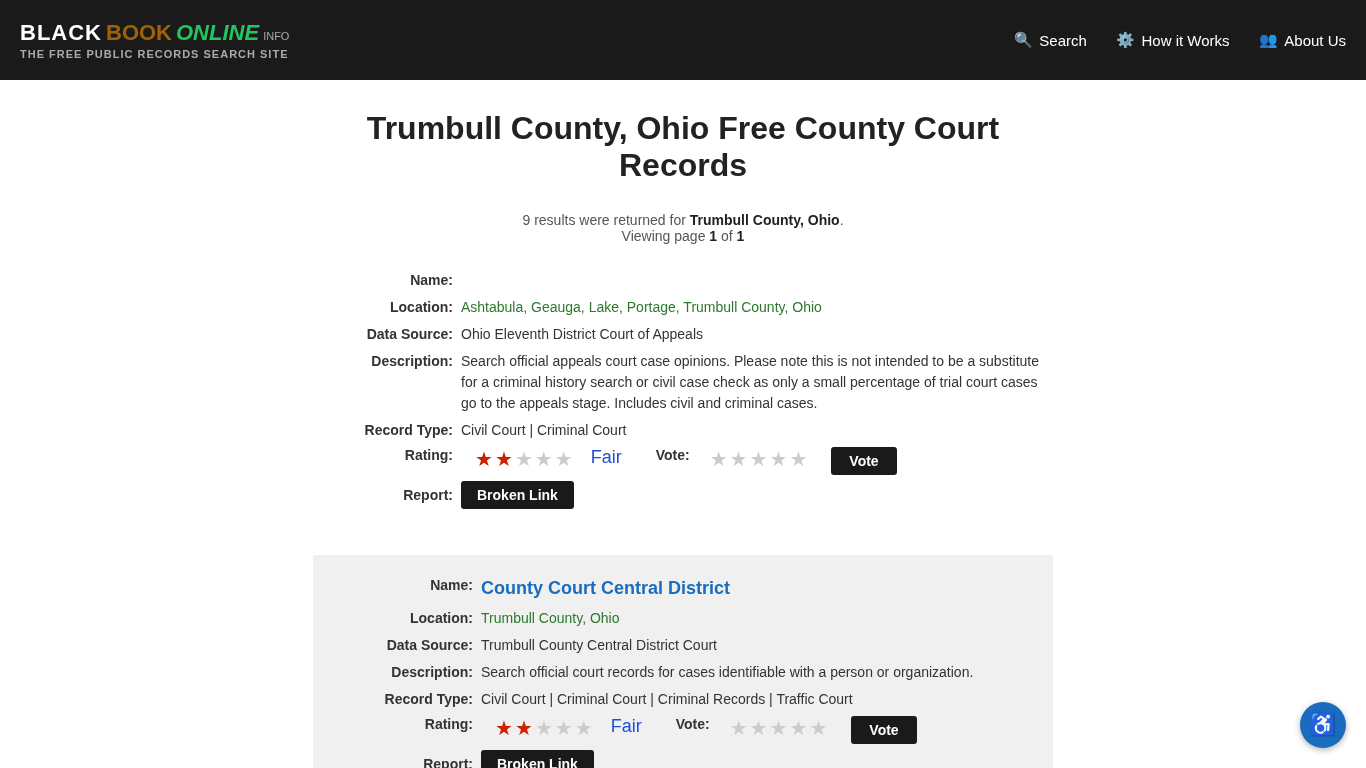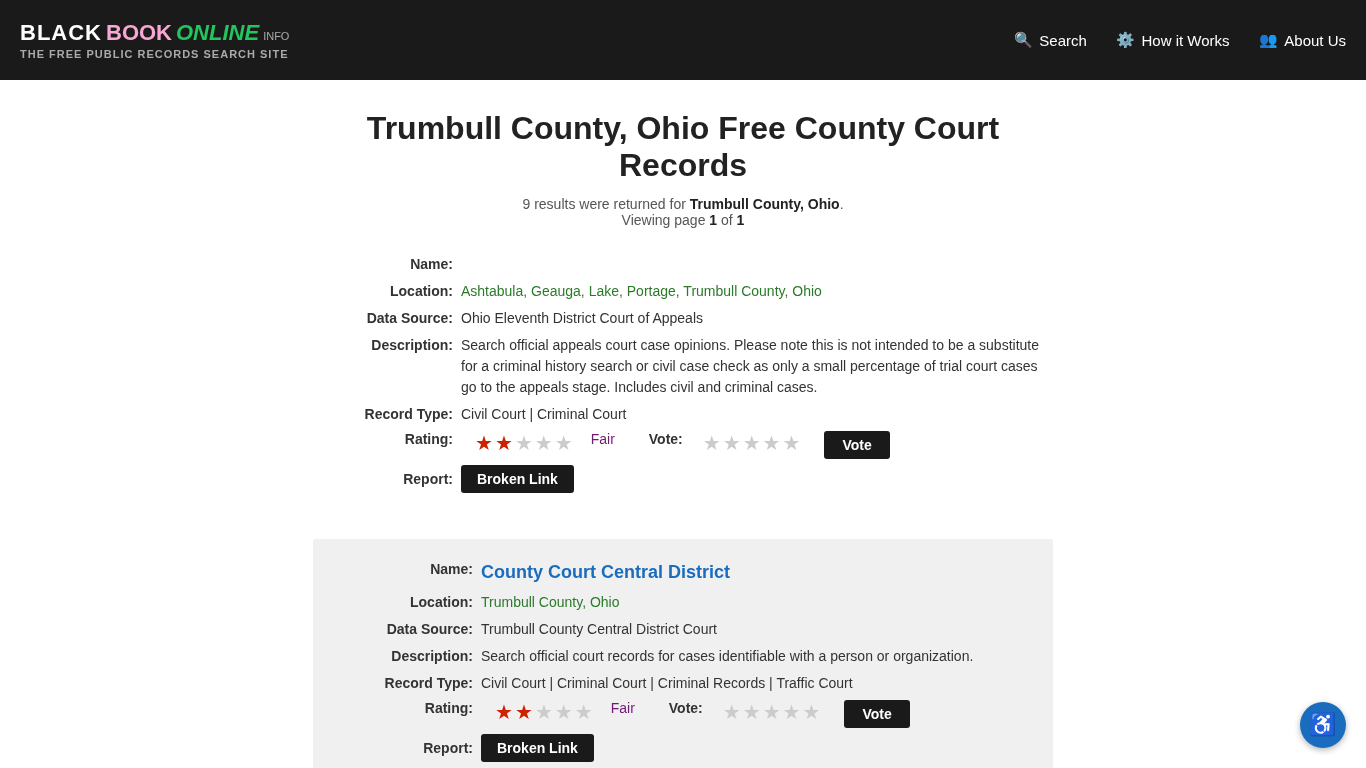--- a/index.html
+++ b/index.html
@@ -18,21 +18,21 @@
       display: flex;
       flex-direction: column;
       justify-content: center;
     }
     .logo-top {
       display: flex;
       align-items: baseline;
       gap: 4px;
     }
     .logo-black { color: #fff; font-size: 22px; font-weight: 900; letter-spacing: 1px; }
-    .logo-book { color: #f9a8d4; font-size: 22px; font-weight: 900; }
+    .logo-book { color: #a16207; font-size: 22px; font-weight: 900; }
     .logo-online { color: #22c55e; font-style: italic; font-size: 22px; font-weight: 700; }
     .logo-info { color: #aaa; font-size: 11px; vertical-align: super; }
     .logo-tagline { color: #aaa; font-size: 11px; font-weight: 600; letter-spacing: 1px; margin-top: 2px; }
 
     nav {
       display: flex;
       align-items: center;
       gap: 30px;
     }
     nav a {
@@ -50,21 +50,21 @@
       max-width: 780px;
       margin: 0 auto;
       padding: 30px 20px 60px;
     }
 
     h1 {
       font-size: 32px;
       font-weight: 700;
       color: #222;
       text-align: center;
-      margin-bottom: 12px;
+      margin-bottom: 28px;
     }
 
     .result-summary {
       text-align: center;
       font-size: 14px;
       color: #555;
       margin-bottom: 6px;
     }
     .result-summary strong { color: #222; }
     .result-summary .page-info {
@@ -132,22 +132,22 @@
     .stars {
       display: inline-flex;
       gap: 2px;
     }
     .star {
       font-size: 20px;
       color: #ccc;
     }
     .star.filled { color: #cc2200; }
     .fair-label {
-      color: #701a75;
-      font-size: 14px;
+      color: #1d4ed8;
+      font-size: 18px;
       margin-left: 4px;
     }
     .vote-label {
       font-weight: 700;
       color: #333;
       margin-left: 20px;
     }
     .vote-stars {
       display: inline-flex;
       gap: 2px;

